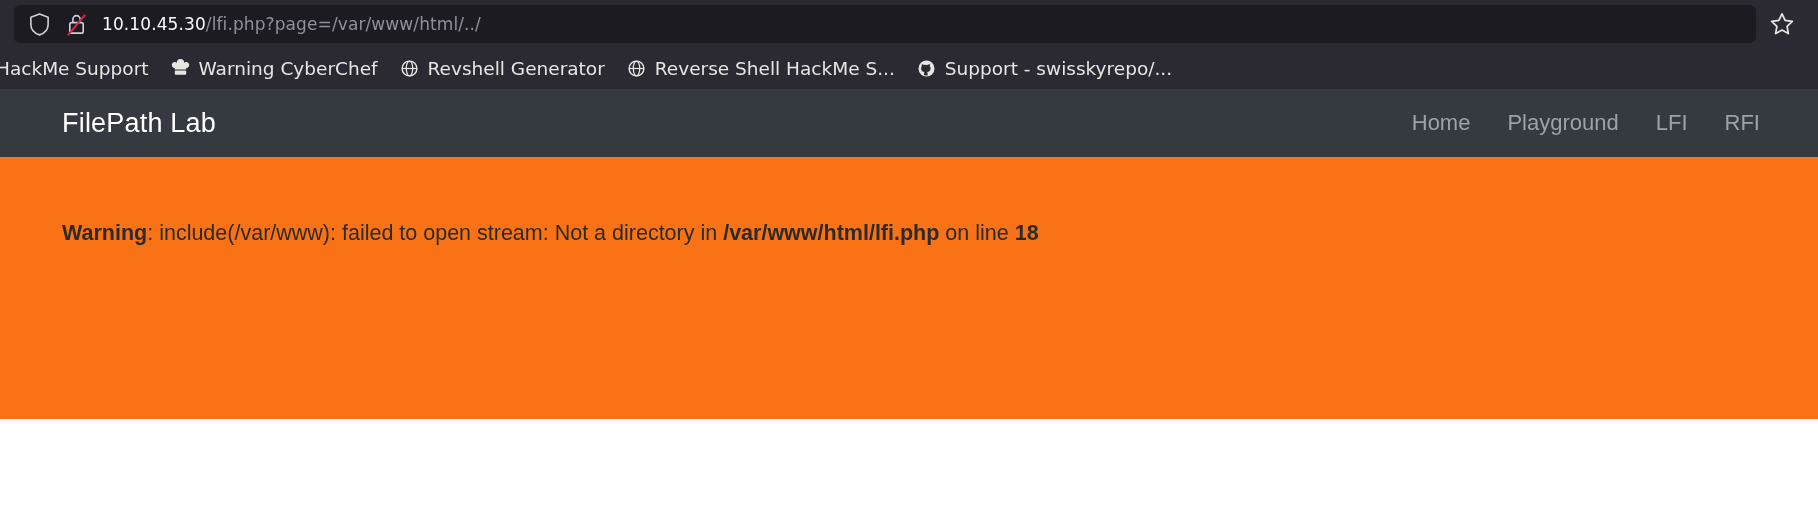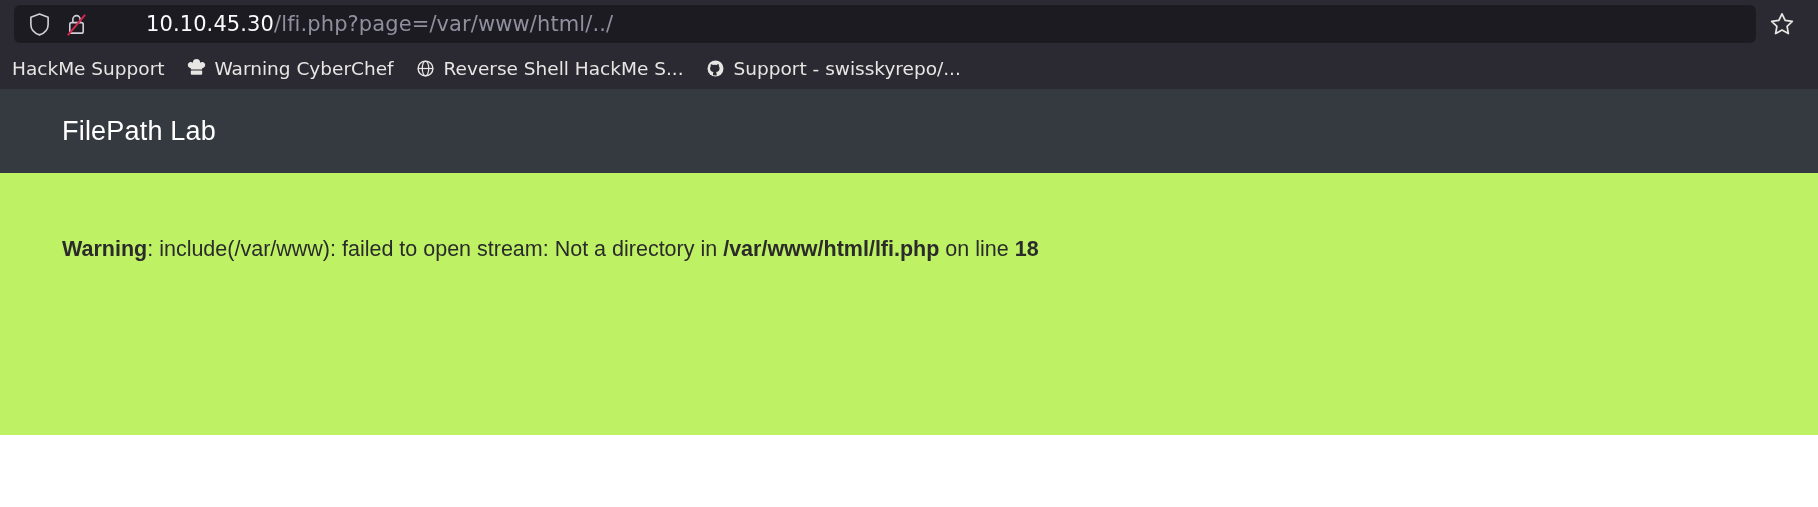--- a/index.html
+++ b/index.html
@@ -42,45 +42,44 @@
 
   .chrome-icon {
     display: flex;
     align-items: center;
     justify-content: center;
     flex: 0 0 auto;
   }
 
   .url-text {
     font-family: "DejaVu Sans", sans-serif;
-    font-size: 21px;
+    font-size: 17px;
     white-space: nowrap;
     overflow: hidden;
     letter-spacing: .1px;
-    margin-left: 44px;
   }
   .url-host { color: #fbfbfe; font-weight: 400; }
   .url-path { color: #8f8f9d; font-weight: 400; }
 
   .star-btn {
     width: 44px;
     display: flex;
     align-items: center;
     justify-content: center;
     flex: 0 0 auto;
     margin-left: 4px;
   }
 
   
   .bookmarks-bar {
     height: 41px;
     display: flex;
     align-items: center;
     gap: 0;
-    padding-left: 16px;
+    padding-left: 0;
     box-sizing: border-box;
     overflow: hidden;
     white-space: nowrap;
   }
 
   .bookmark {
     display: flex;
     align-items: center;
     gap: 9px;
     padding: 4px 11px;
@@ -101,21 +100,21 @@
     height: 19px;
     display: flex;
     align-items: center;
     justify-content: center;
     flex: 0 0 auto;
   }
 
   
   .page-navbar {
     background: #343a40;
-    height: 84px;
+    height: 68px;
     display: flex;
     align-items: center;
     justify-content: space-between;
     padding: 0 58px 0 62px;
     box-sizing: border-box;
   }
 
   .navbar-brand {
     color: #ffffff;
     font-size: 27px;
@@ -132,21 +131,21 @@
 
   .nav-link {
     color: #9ba2a9;
     font-size: 22px;
     font-family: "Liberation Sans", sans-serif;
     text-decoration: none;
   }
 
   
   .page-body {
-    background: #bef264;
+    background: #f97316;
     padding: 62px 0 0 62px;
     box-sizing: border-box;
     height: 262px;
   }
 
   .warning-line {
     font-family: "Liberation Sans", sans-serif;
     font-size: 21.5px;
     color: #2b2b2b;
     line-height: 1.35;
@@ -197,46 +196,62 @@
     <div class="bookmark">
       <span class="bm-icon">
         <svg width="19" height="19" viewBox="0 0 20 20">
           <path d="M4 9.5 a3.2 3.2 0 1 1 2.2 -5.6 A3.6 3.6 0 0 1 13.8 3.9 A3.2 3.2 0 1 1 16 9.5 v1.6 H4 Z" fill="#e8e6e3"></path>
           <rect x="4" y="12.2" width="12" height="4.4" rx="1" fill="#e8e6e3"></rect>
         </svg>
       </span>
       <span class="bookmark-label">Warning CyberChef</span>
     </div>
 
-
     <div class="bookmark">
       <span class="bm-icon">
         <svg width="19" height="19" viewBox="0 0 20 20">
           <circle cx="10" cy="10" r="7.8" fill="none" stroke="#e8e6e3" stroke-width="1.5"></circle>
           <ellipse cx="10" cy="10" rx="3.4" ry="7.8" fill="none" stroke="#e8e6e3" stroke-width="1.3"></ellipse>
           <line x1="2.2" y1="10" x2="17.8" y2="10" stroke="#e8e6e3" stroke-width="1.3"></line>
         </svg>
       </span>
+      <span class="bookmark-label">Revshell Generator</span>
+    </div>
+
+    <div class="bookmark">
+      <span class="bm-icon">
+        <svg width="19" height="19" viewBox="0 0 20 20">
+          <circle cx="10" cy="10" r="7.8" fill="none" stroke="#e8e6e3" stroke-width="1.5"></circle>
+          <ellipse cx="10" cy="10" rx="3.4" ry="7.8" fill="none" stroke="#e8e6e3" stroke-width="1.3"></ellipse>
+          <line x1="2.2" y1="10" x2="17.8" y2="10" stroke="#e8e6e3" stroke-width="1.3"></line>
+        </svg>
+      </span>
       <span class="bookmark-label">Reverse Shell HackMe S...</span>
     </div>
 
     <div class="bookmark">
       <span class="bm-icon">
         <svg width="19" height="19" viewBox="0 0 20 20">
           <circle cx="10" cy="10" r="8.4" fill="#e8e6e3"></circle>
           <path d="M7.4 17.2 v-2.1 c0 -.7 .25 -1.2 .6 -1.5 -2.2 -.25 -3.7 -1.05 -3.7 -3.9 0 -.9 .3 -1.6 .8 -2.1 -.1 -.25 -.35 -1.05 .08 -2.15 0 0 .66 -.2 2.15 .8 a7 7 0 0 1 3.9 0 c1.49 -1 2.15 -.8 2.15 -.8 .43 1.1 .18 1.9 .08 2.15 .5 .5 .8 1.2 .8 2.1 0 2.86 -1.52 3.64 -3.72 3.88 .35 .3 .65 .9 .65 1.8 v2.1 z" fill="#2b2a33"></path>
         </svg>
       </span>
       <span class="bookmark-label">Support - swisskyrepo/...</span>
     </div>
   </div>
 </div>
 
 <div class="page-navbar">
   <a class="navbar-brand">FilePath Lab</a>
 
+  <div class="navbar-links">
+    <a class="nav-link">Home</a>
+    <a class="nav-link">Playground</a>
+    <a class="nav-link">LFI</a>
+    <a class="nav-link">RFI</a>
+  </div>
 </div>
 
 <div class="page-body">
 
   <div class="warning-line"><b>Warning</b><span>: </span><span>include(/var/www): failed to open stream: Not a directory in </span><b>/var/www/html/lfi.php</b><span> on line </span><b>18</b></div>
 
 </div>
 
 </body></html>

